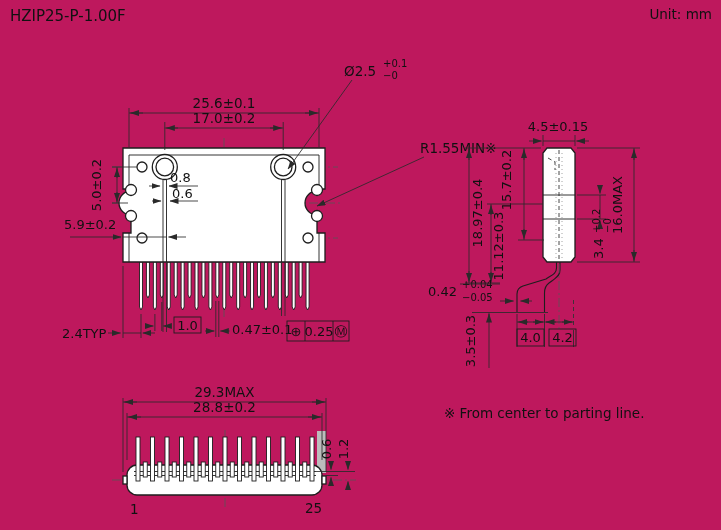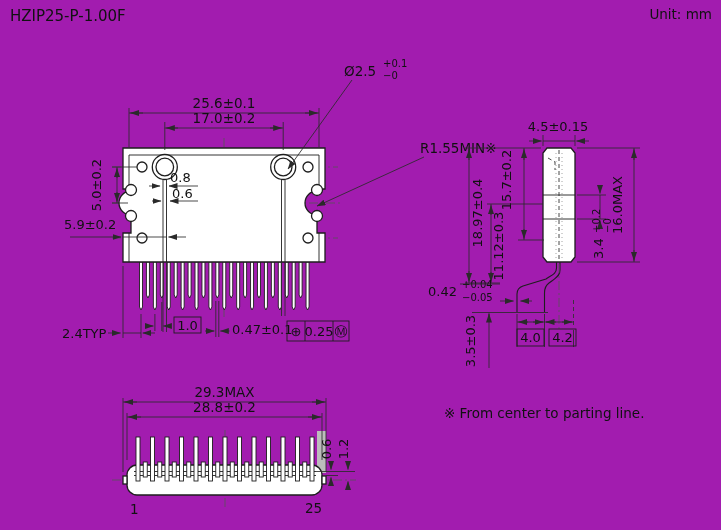--- a/index.html
+++ b/index.html
@@ -1,16 +1,16 @@
 <!DOCTYPE html>
 <html><head>
 <meta charset="utf-8">
 <style>
   html,body{margin:0;padding:0;background:#fff;}
-  .page{position:relative;width:721px;height:530px;background:#a21caf;overflow:hidden;}
+  .page{position:relative;width:721px;height:530px;background:#be185d;overflow:hidden;}
   svg{display:block;}
   .ol{fill:#fff;stroke:#1e1e1e;stroke-width:1.3;}
   .ln{stroke:#1e1e1e;stroke-width:1.1;fill:none;}
   .thin{stroke:#1e1e1e;stroke-width:0.9;fill:none;}
   .dim{stroke:#2a2a2a;stroke-width:0.85;fill:none;}
   .cl{stroke:#555;stroke-width:0.8;fill:none;stroke-dasharray:9 3 2 3;}
   .dot{stroke:#9a9a9a;stroke-width:0.9;fill:none;stroke-dasharray:1 3;}
   .dash{stroke:#333;stroke-width:0.9;fill:none;stroke-dasharray:4 3;}
   .txt{font-family:"DejaVu Sans",sans-serif;font-size:13px;fill:#111;}
   .txtm{font-family:"DejaVu Sans",sans-serif;font-size:13.5px;fill:#111;}

